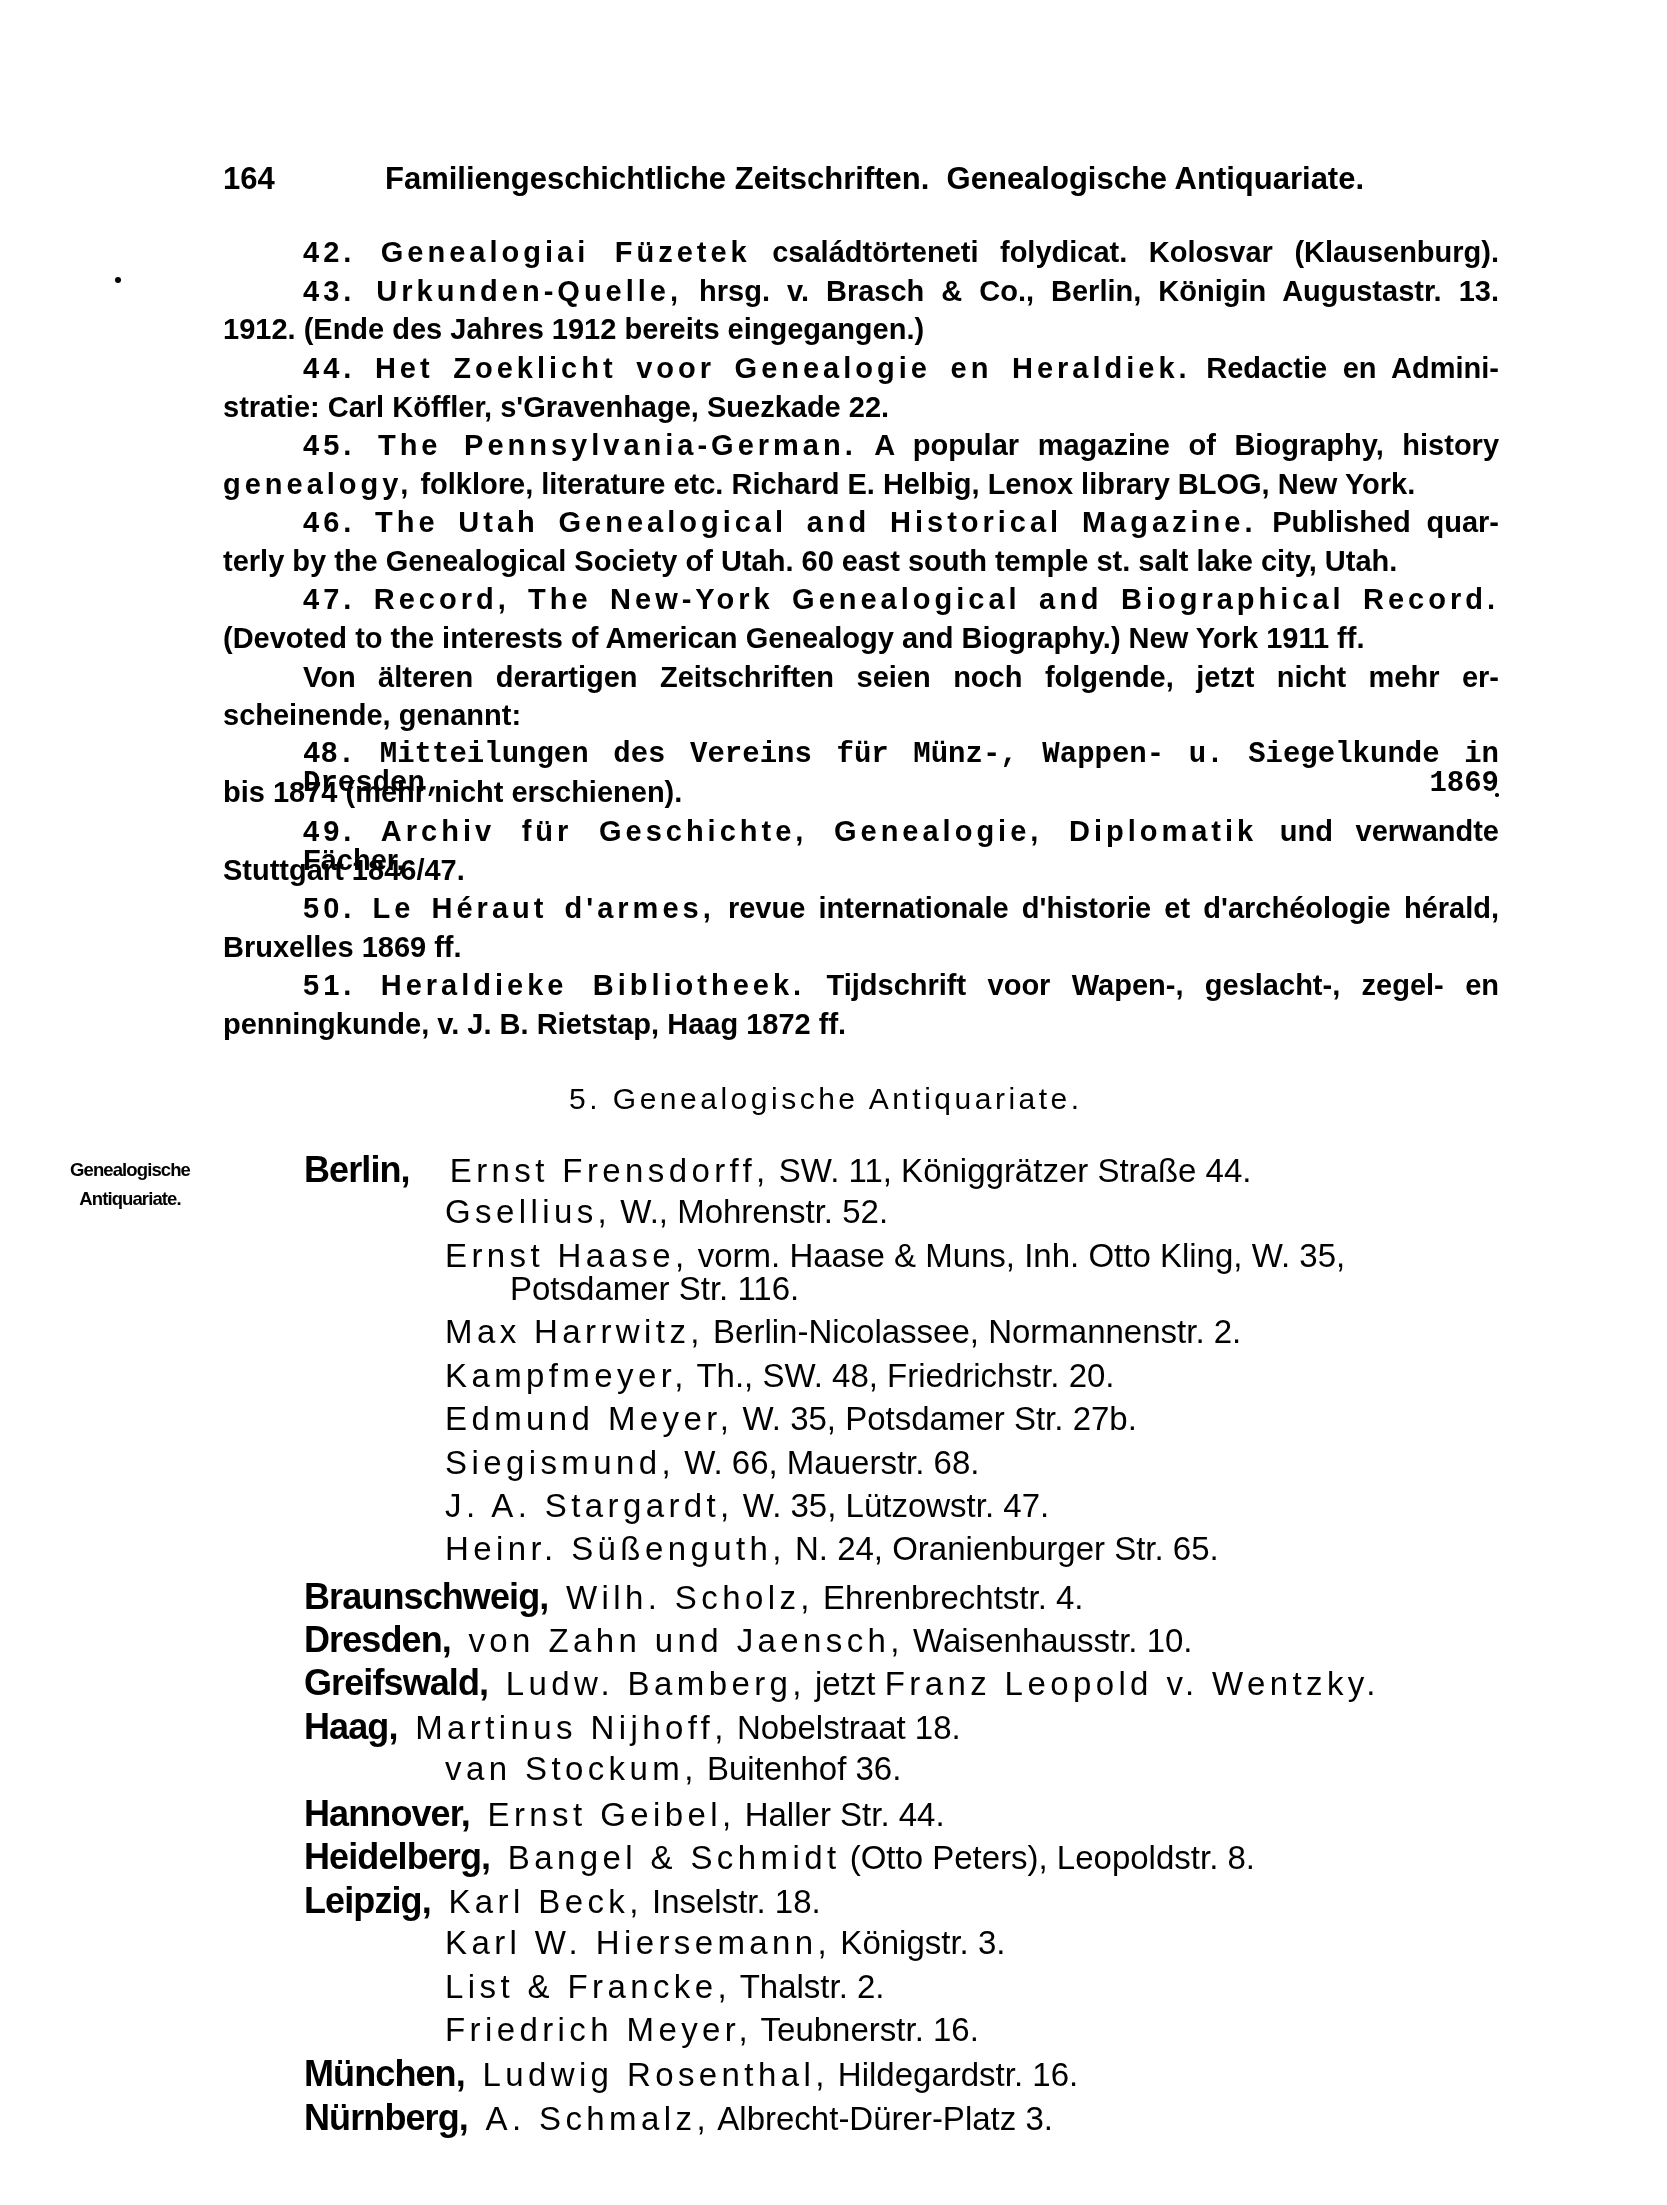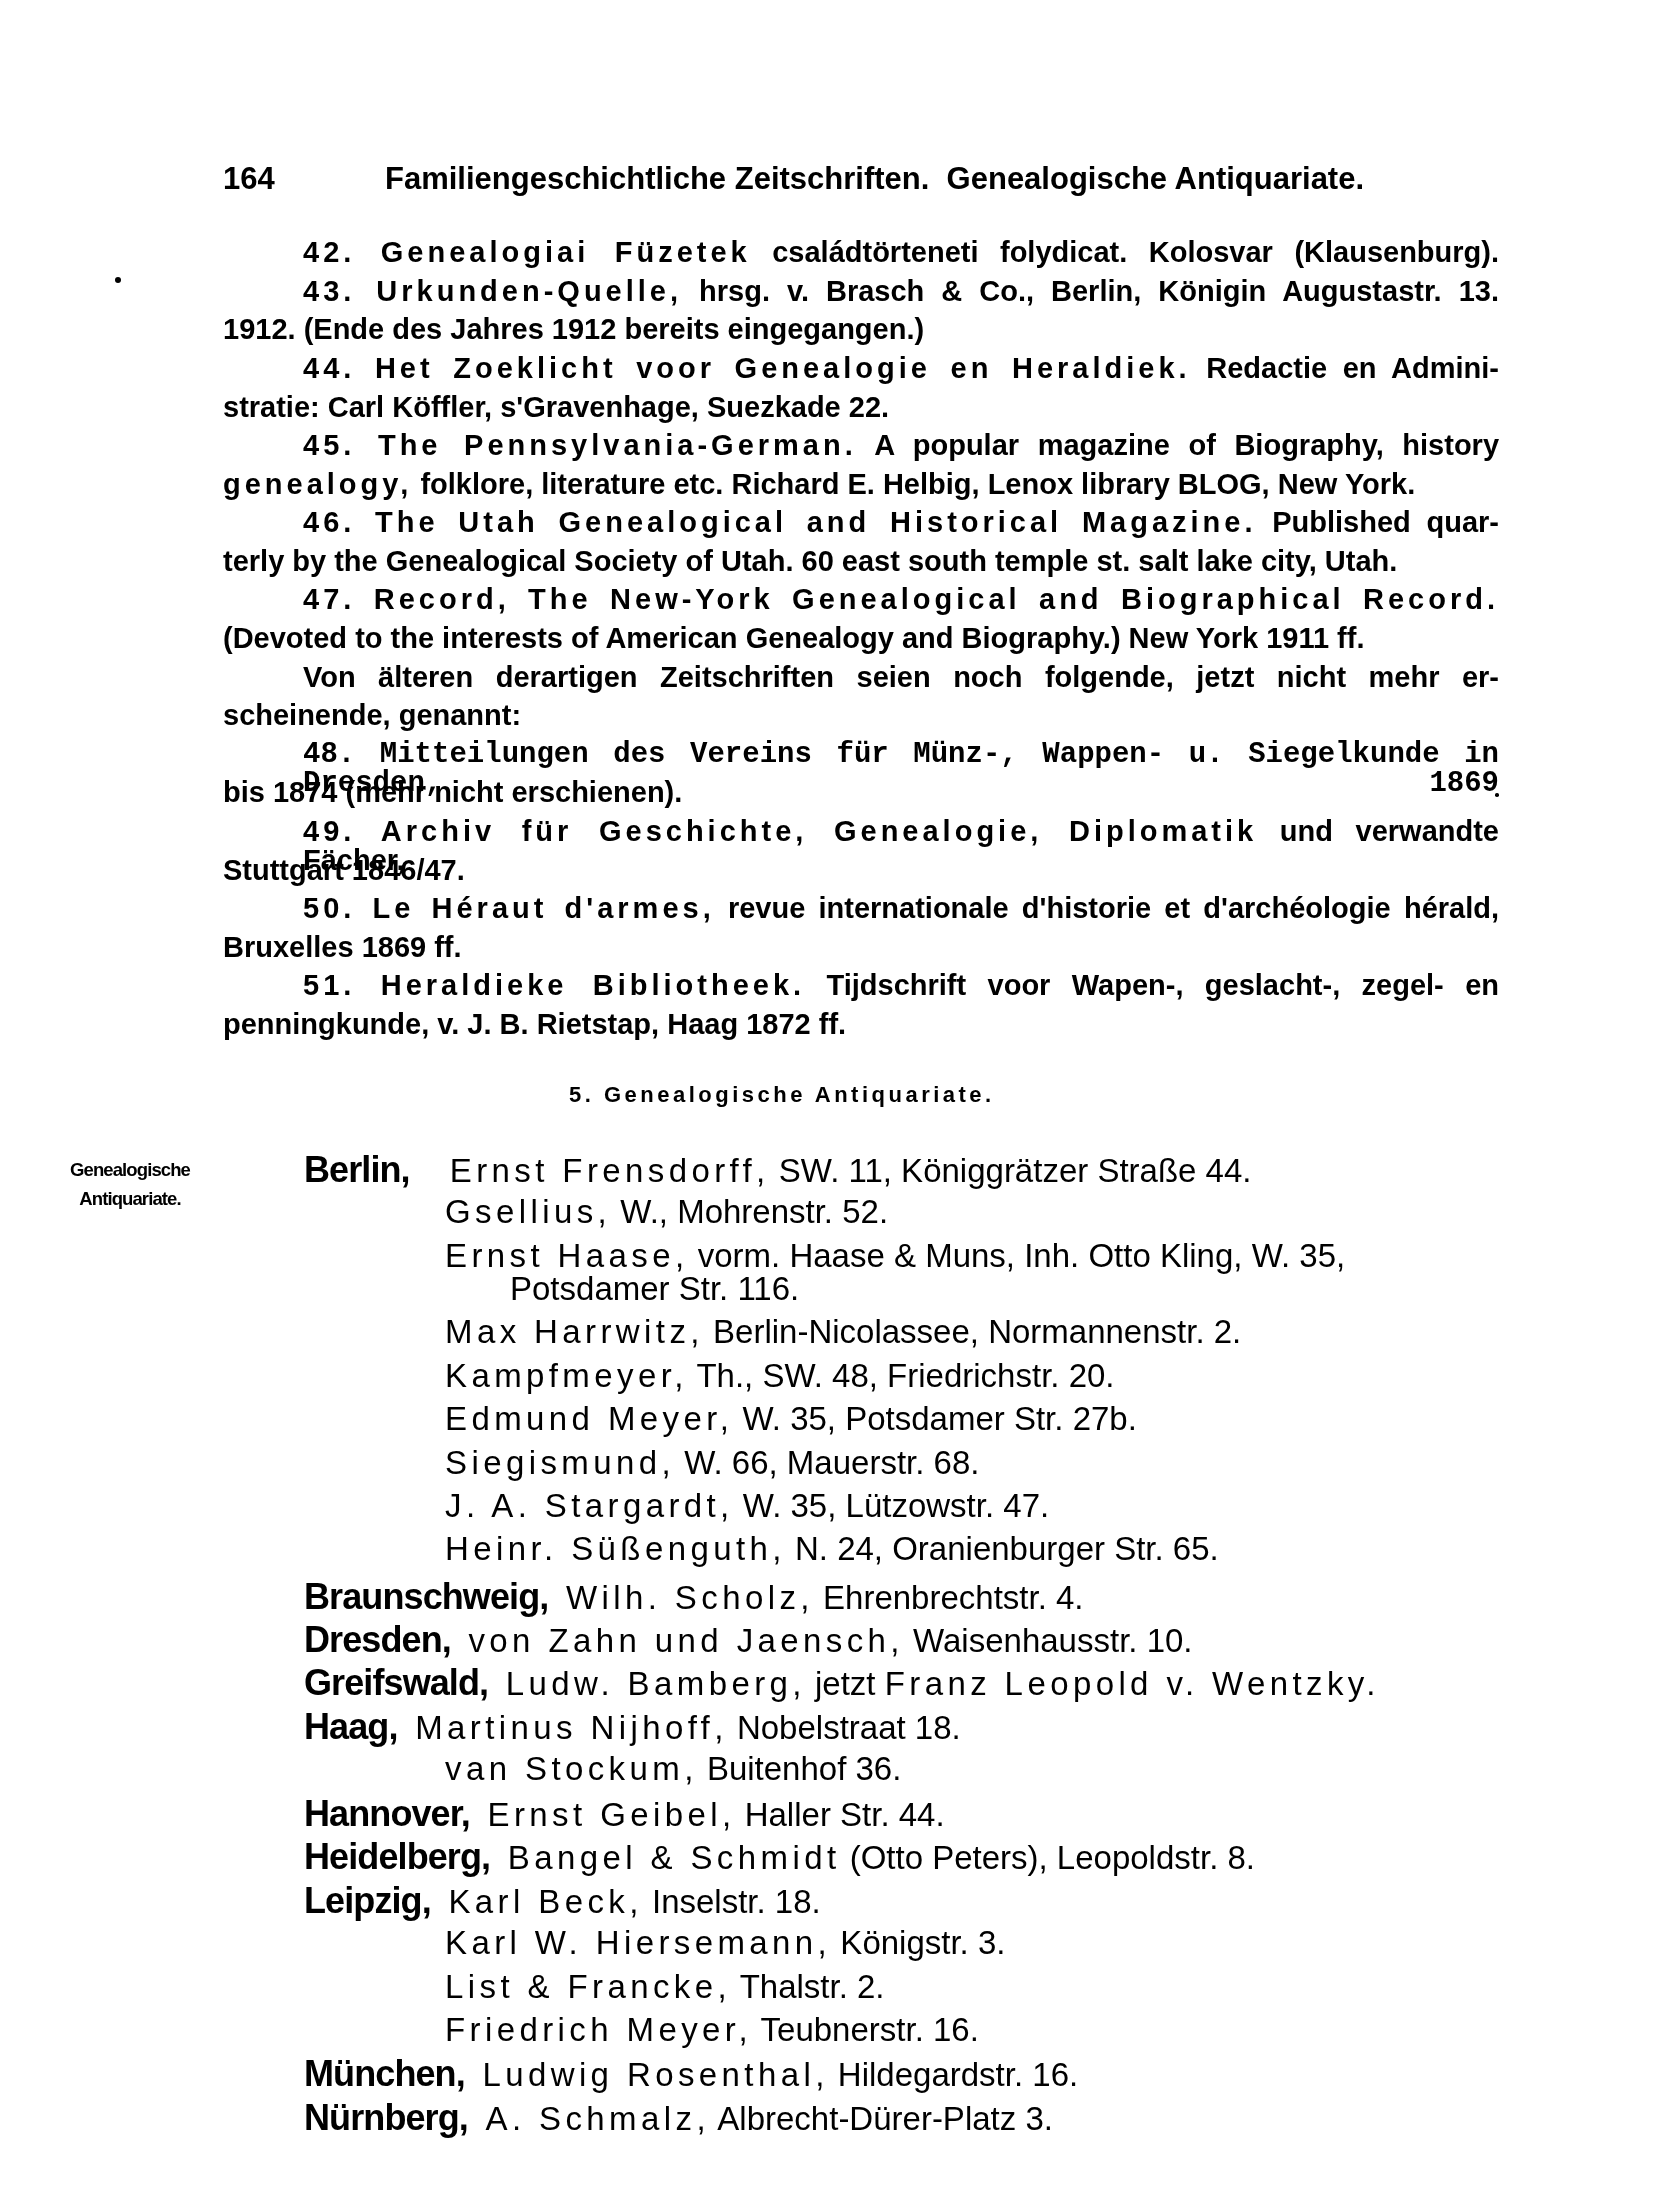--- a/index.html
+++ b/index.html
@@ -1,21 +1,21 @@
 <!DOCTYPE html>
 <html style="font-size:7px"><head>
 <meta charset="utf-8">
 <style>
   html, body { margin: 0; padding: 0; background: #ffffff; }
   body { width: 1667px; height: 2465px; position: relative; overflow: hidden; color: #000; font-family: "Liberation Sans", sans-serif; font-weight: bold; }
   .ln { position: absolute; white-space: nowrap; font-size: 29px; line-height: 1; }
   .just { text-align: justify; text-align-last: justify; white-space: normal; }
   .sp { letter-spacing: 4px; font-weight: bold; }
   .hdr { font-size: 31px; }
-  .heading { font-size: 22px; font-weight: bold; letter-spacing: 3.5px; }
+  .heading { font-size: 30px; font-weight: normal; letter-spacing: 3.5px; }
   .entry { font-size: 33px; font-weight: normal; }
   .entry .nm { letter-spacing: 4.4px; }
   .city { font-size: 36px; font-weight: bold; letter-spacing: -0.9px; }
   .margin-note { position: absolute; font-size: 18.5px; font-weight: bold; text-align: center; line-height: 29px; letter-spacing: -0.9px; }
   .speck { position: absolute; width: 6.2px; height: 6.2px; background:#000; border-radius: 50%; }
 </style>
 </head>
 <body>
 
 <div class="ln hdr" style="left:223px; top:163px;">164</div>

